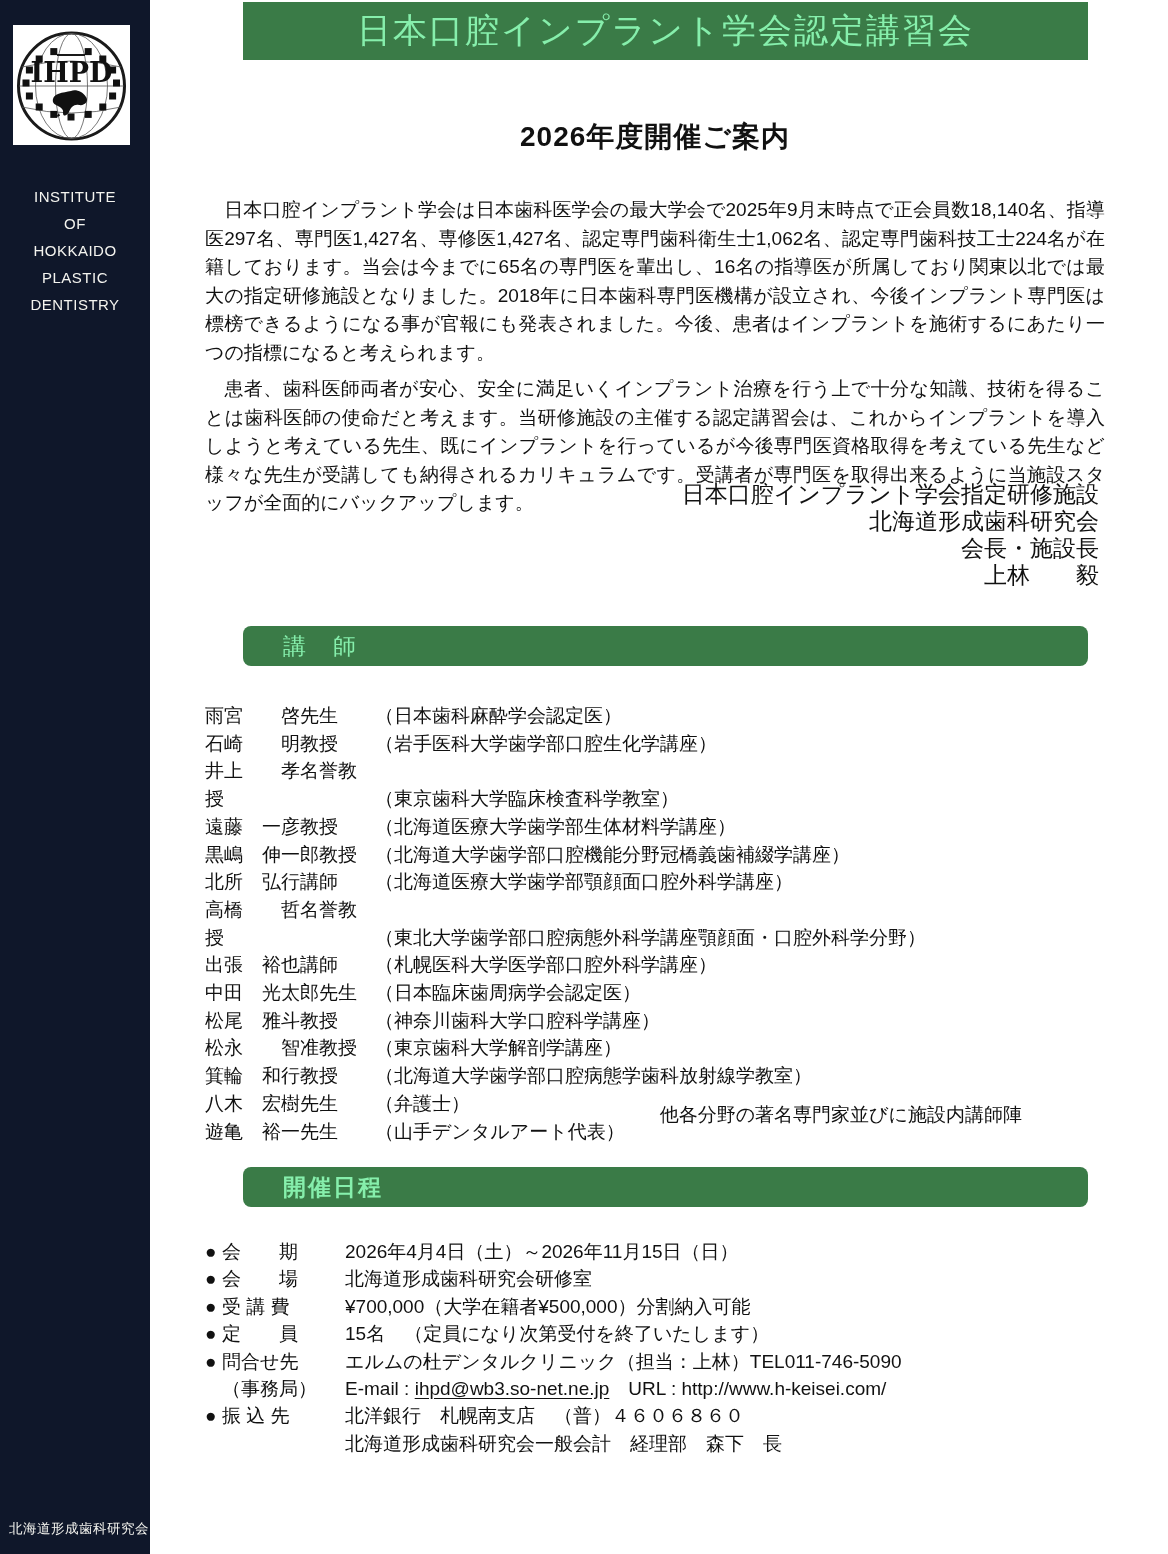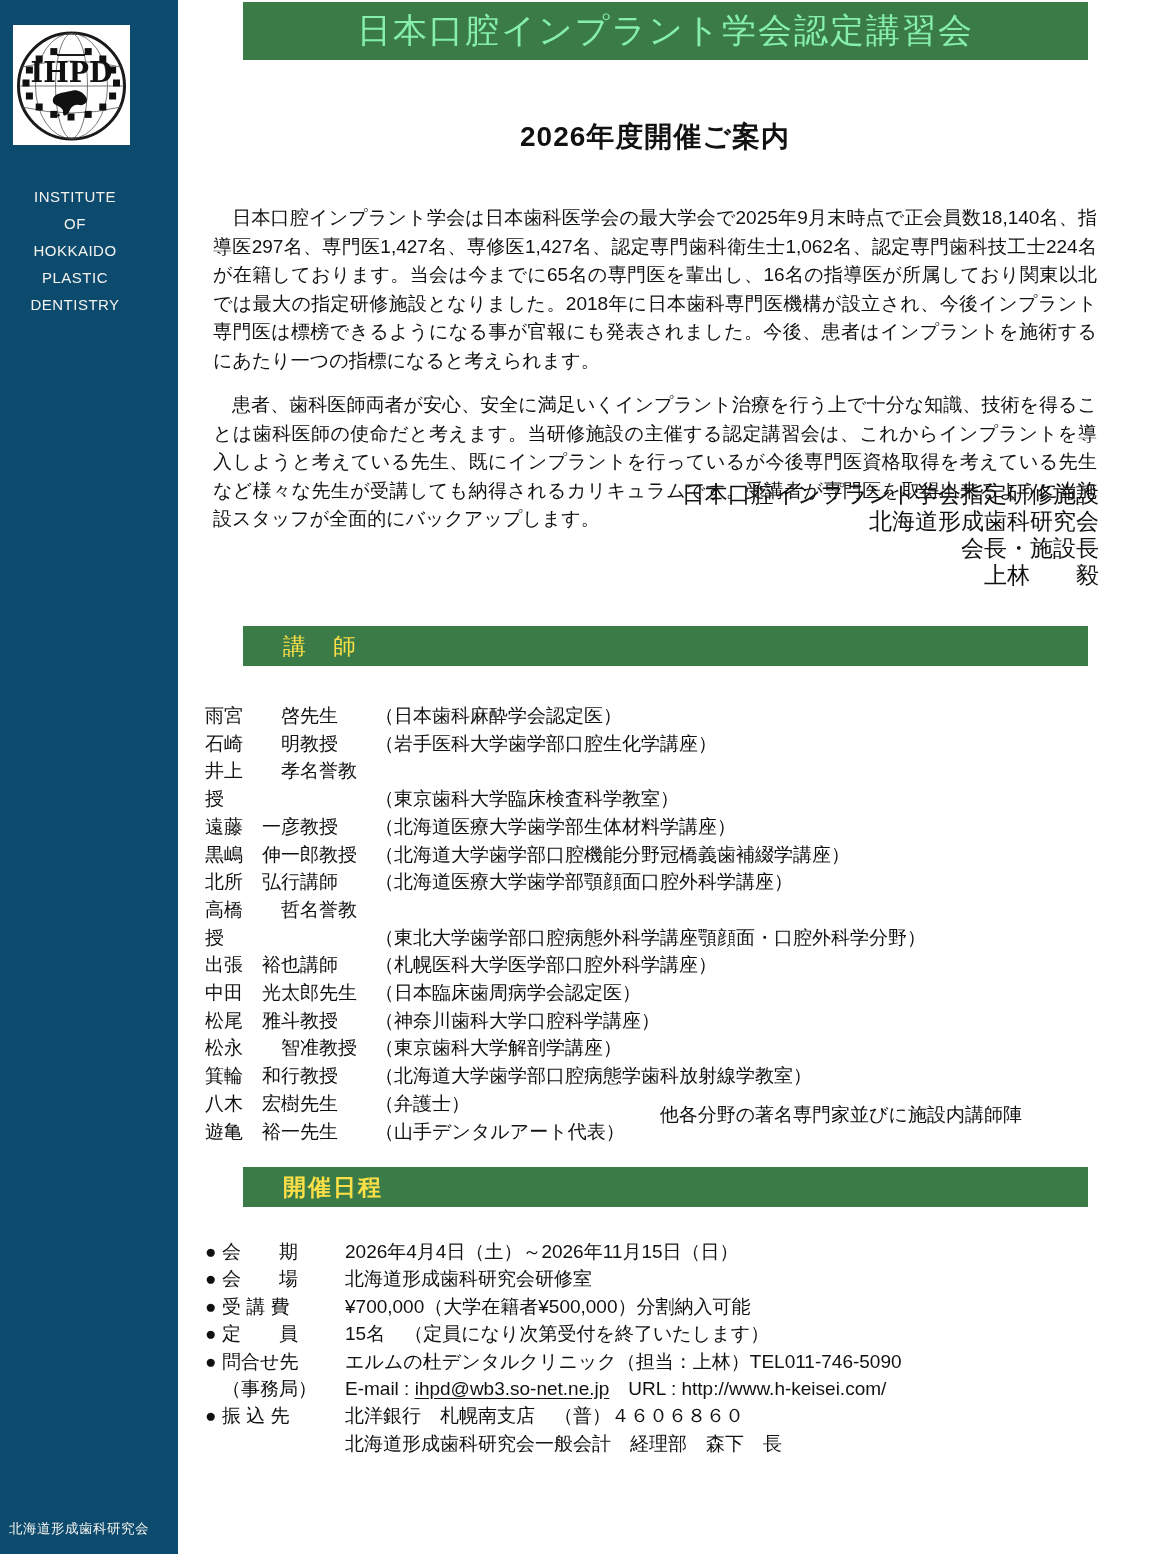--- a/index.html
+++ b/index.html
@@ -6,22 +6,22 @@
   .page{
     position:relative;
     width:1168px;height:1554px;
     background:#ffffff;
     font-family:"Liberation Sans","DejaVu Sans",sans-serif;
     color:#111;
     overflow:hidden;
   }
   
   .sidebar{
-    position:absolute;left:0;top:0;width:178px;height:1554px;
-    background:#0c4a6e;
+    position:absolute;left:0;top:0;width:150px;height:1554px;
+    background:#0f172a;
   }
   .logo-box{
     position:absolute;left:13px;top:25px;width:117px;height:120px;
     background:#ffffff;
   }
   .institute{
     position:absolute;left:0;top:183px;width:150px;
     text-align:center;color:#f4f4ef;
     font-size:15px;line-height:27px;letter-spacing:.5px;
   }
@@ -31,37 +31,37 @@
   }
   
   .banner{
     position:absolute;left:243px;top:2px;width:845px;height:58px;
     background:#3a7b47;color:#86efac;
     font-size:34px;letter-spacing:2px;
     display:flex;align-items:center;justify-content:center;
   }
   .section-bar{
     position:absolute;left:243px;width:845px;height:40px;
-    background:#3a7b47;color:#fde047;
+    background:#3a7b47;color:#86efac;
     font-size:23px;letter-spacing:2px;
     display:flex;align-items:center;
-    padding-left:40px;box-sizing:border-box;
+    padding-left:40px;box-sizing:border-box;border-radius:8px;
   }
   .bar-lecturers{top:626px;}
   .bar-schedule{top:1167px;font-weight:bold;}
   
   .doc-title{
     position:absolute;left:197px;top:118px;width:916px;
     text-align:center;font-size:28px;font-weight:600;letter-spacing:1px;
   }
   .intro{
     position:absolute;left:197px;top:188px;width:916px;
     font-size:19px;line-height:28.5px;text-align:justify;
   }
-  .intro p{margin:16px;}
+  .intro p{margin:8px;}
   .signature{
     position:absolute;left:183px;top:481px;width:916px;
     text-align:right;font-size:23px;line-height:27px;
   }
   .lecturers{
     position:absolute;left:205px;top:702px;
     font-size:19px;line-height:27.7px;
   }
   .lect-name{display:inline-block;width:170px;}
   .lect-note{

